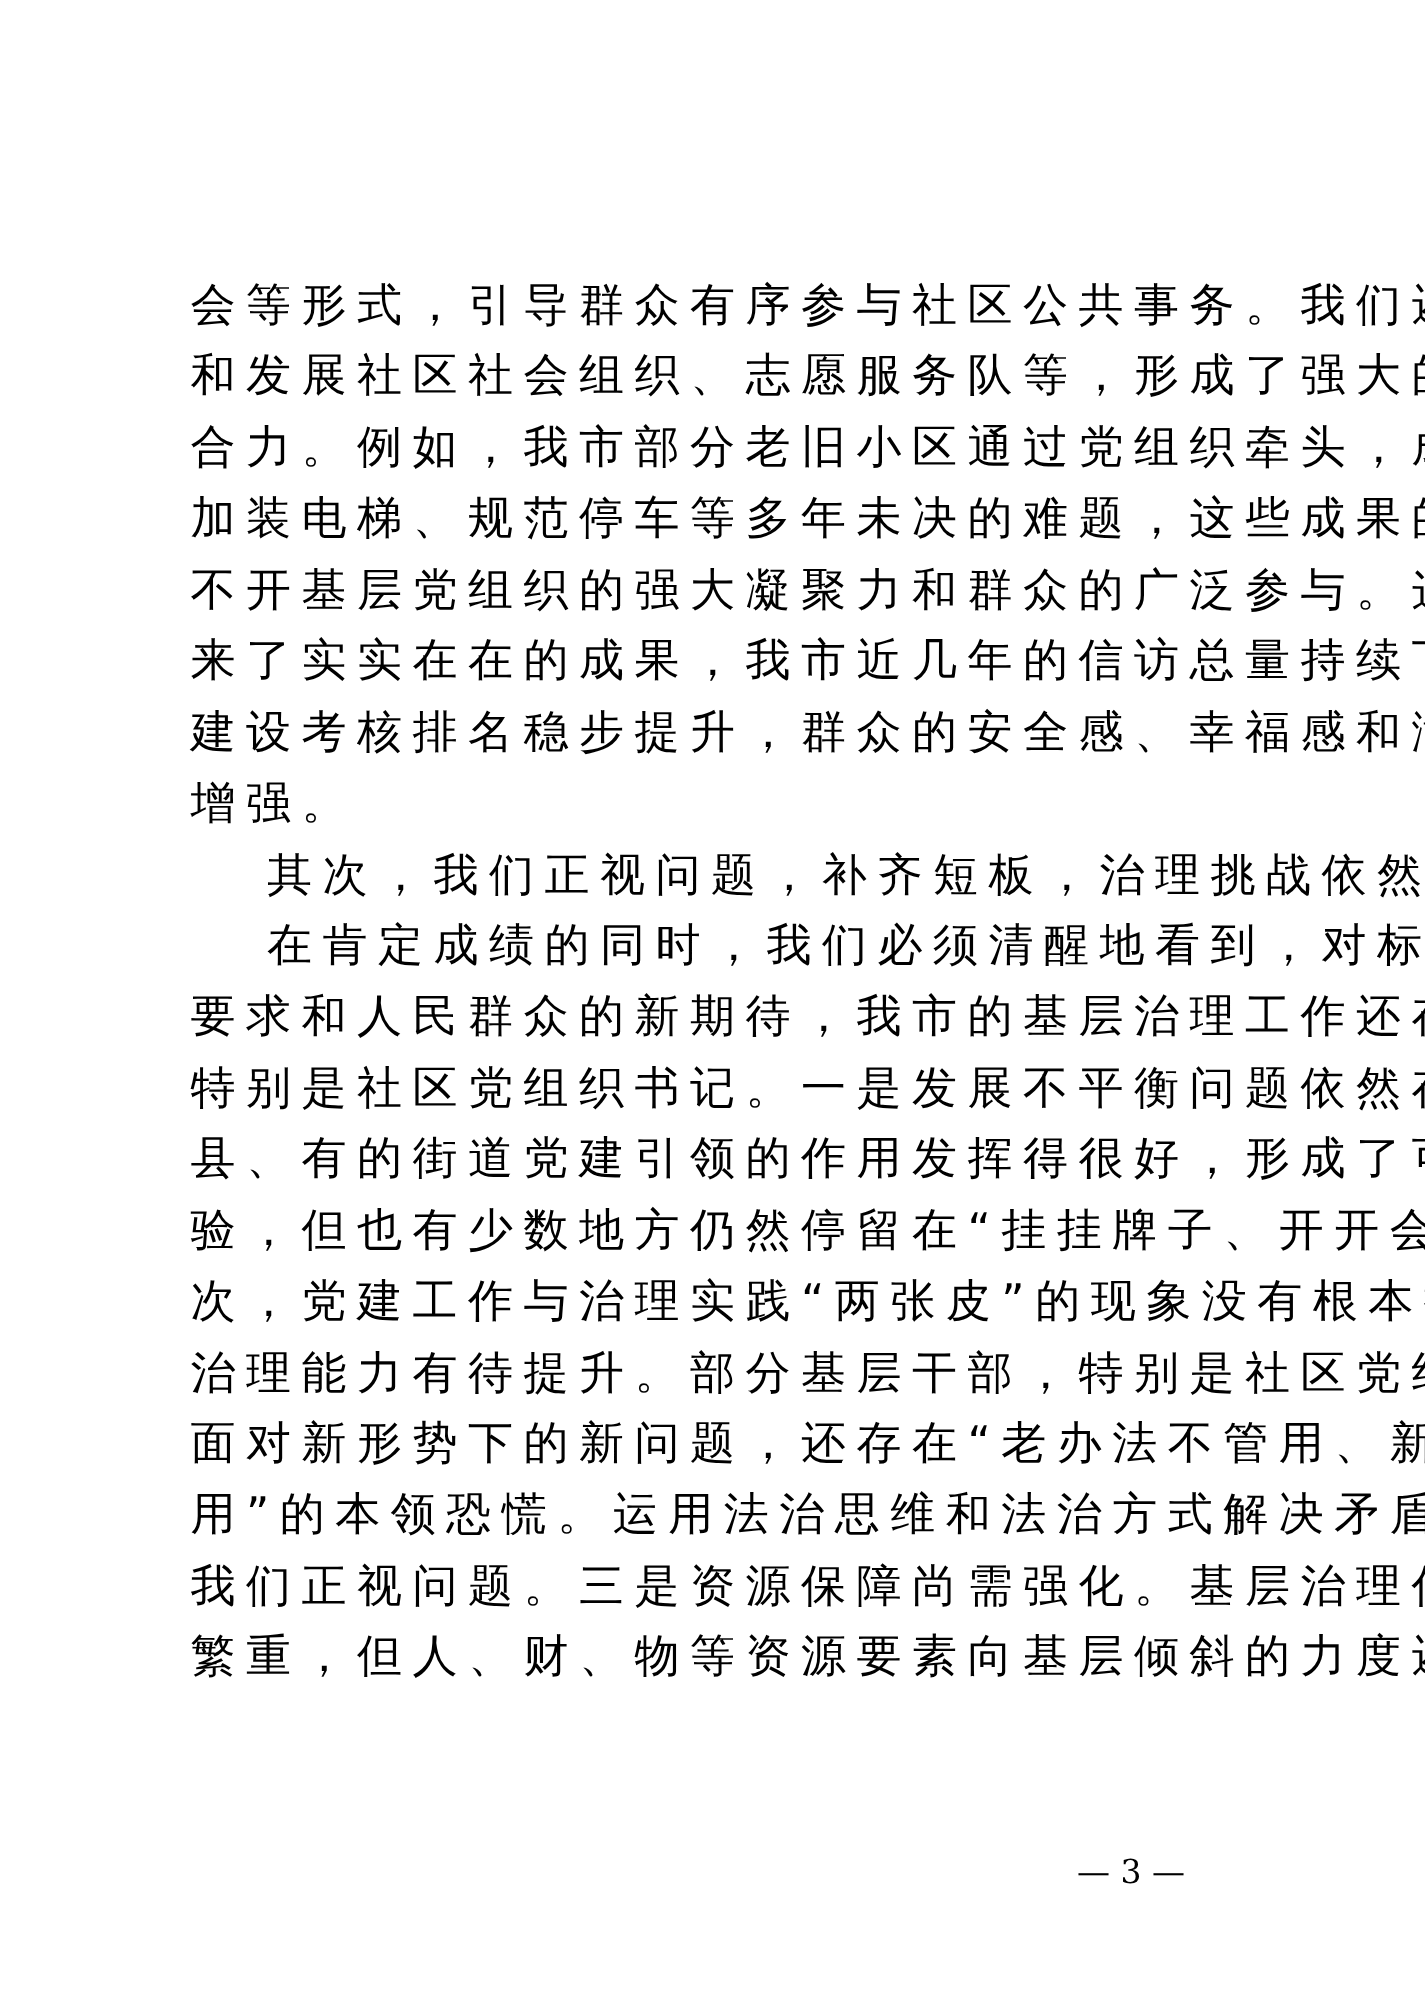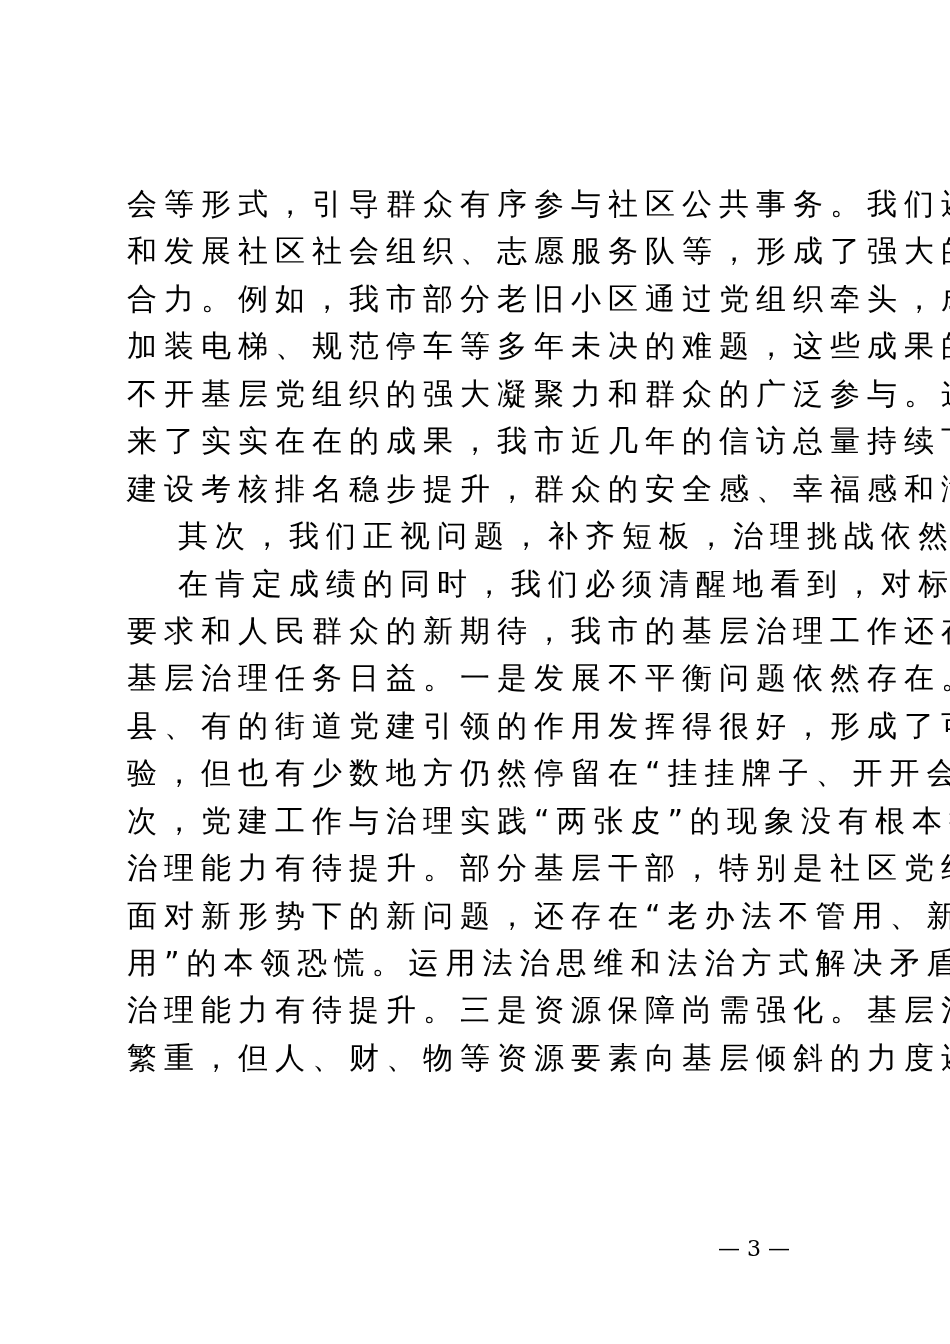--- a/index.html
+++ b/index.html
@@ -58,28 +58,29 @@
 
 <div class="page">
   <div class="body-text">
     <div class="line">会等形式，引导群众有序参与社区公共事务。我们还大力培育</div>
     <div class="line">和发展社区社会组织、志愿服务队等，形成了强大的群防群治</div>
     <div class="line">合力。例如，我市部分老旧小区通过党组织牵头，成功解决了</div>
     <div class="line">加装电梯、规范停车等多年未决的难题，这些成果的取得，离</div>
     <div class="line">不开基层党组织的强大凝聚力和群众的广泛参与。这些努力换</div>
     <div class="line">来了实实在在的成果，我市近几年的信访总量持续下降，平安</div>
     <div class="line">建设考核排名稳步提升，群众的安全感、幸福感和满意度显著</div>
+    <div class="line">增强。</div>
     <div class="line indent">其次，我们正视问题，补齐短板，治理挑战依然严峻。</div>
     <div class="line indent">在肯定成绩的同时，我们必须清醒地看到，对标新时代新</div>
     <div class="line">要求和人民群众的新期待，我市的基层治理工作还存在一些不</div>
-    <div class="line"><span>基层治理任务日益。</span><b>一是</b><span>发展不平衡问题依然存在。有的区</span></div>
+    <div class="line"><span>特别是社区党组织书记。</span><b>一是</b><span>发展不平衡问题依然存在。有的区</span></div>
     <div class="line">县、有的街道党建引领的作用发挥得很好，形成了可复制的经</div>
     <div class="line">验，但也有少数地方仍然停留在“挂挂牌子、开开会议”的浅层</div>
     <div class="line"><span>次，党建工作与治理实践“两张皮”的现象没有根本扭转。</span><span></span></div>
     <div class="line">治理能力有待提升。部分基层干部，特别是社区党组织书记，</div>
     <div class="line">面对新形势下的新问题，还存在“老办法不管用、新办法不会</div>
     <div class="line">用”的本领恐慌。运用法治思维和法治方式解决矛盾、服务群众</div>
-    <div class="line"><span>治理能力有待提升。</span><b>三是</b><span>资源保障尚需强化。基层治理任务日益</span></div>
+    <div class="line"><span>我们正视问题。</span><b>三是</b><span>资源保障尚需强化。基层治理任务日益</span></div>
     <div class="line">繁重，但人、财、物等资源要素向基层倾斜的力度还不够，基</div>
   </div>
 
   <div class="page-number">— 3 —</div>
 </div>
 
 </body></html>

